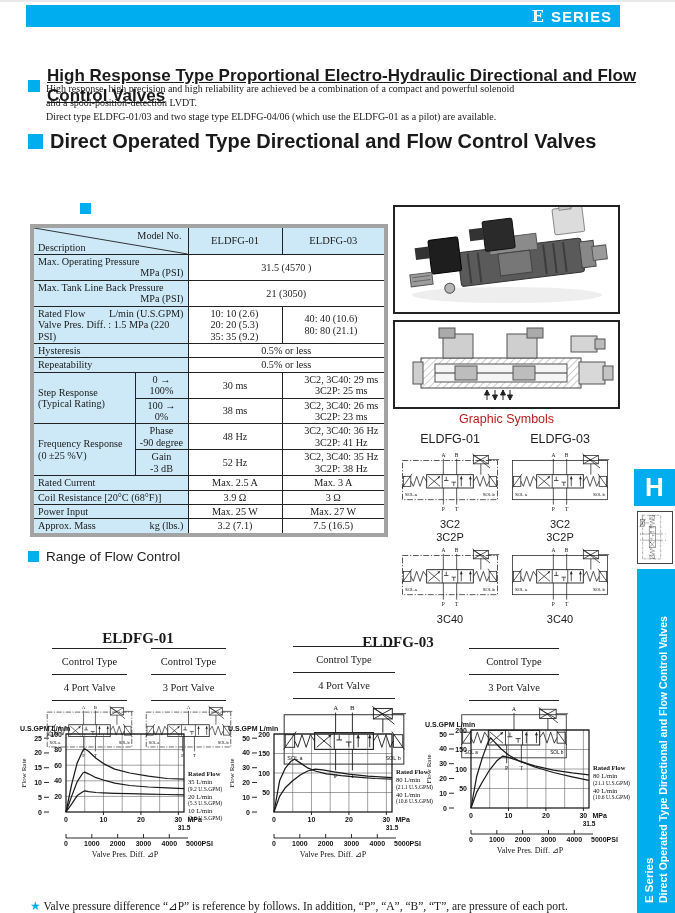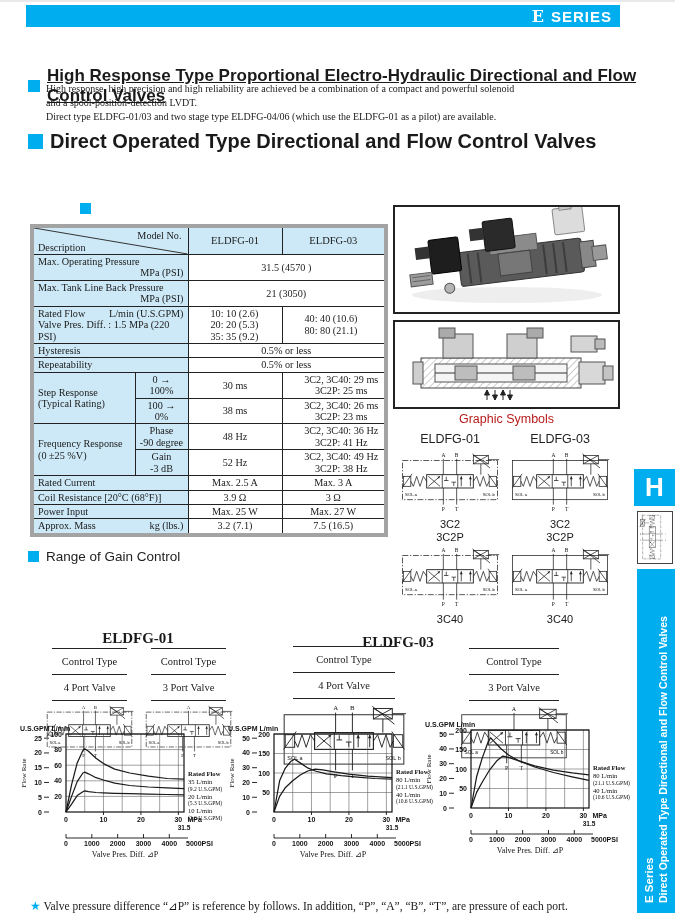--- a/index.html
+++ b/index.html
@@ -193,21 +193,21 @@
             <td class="hd sub">Phase
 -90 degree</td>
             <td class="val">48 Hz</td>
             <td class="val left">3C2, 3C40: 36 Hz
 3C2P: 41 Hz</td>
           </tr>
           <tr>
             <td class="hd sub">Gain
 -3 dB</td>
             <td class="val">52 Hz</td>
-            <td class="val left">3C2, 3C40: 49 Hz
+            <td class="val left">3C2, 3C40: 35 Hz
 3C2P: 38 Hz</td>
           </tr>
           <tr>
             <td class="hd lblc" colspan="2">
               <div style="white-space:pre-line">Rated Current</div>
             </td>
             <td class="val">Max. 2.5 A</td>
             <td class="val">Max. 3 A</td>
           </tr>
           <tr>
@@ -462,21 +462,21 @@
         <text x="52" y="75" font-size="6.5" text-anchor="middle" font-family="Liberation Serif,serif" fill="#111">P</text>
         <text x="68" y="75" font-size="6.5" text-anchor="middle" font-family="Liberation Serif,serif" fill="#111">T</text>
         <text x="6" y="58" font-size="5.2" font-family="Liberation Sans,sans-serif" fill="#111">SOL a</text>
         <text x="114" y="58" font-size="5.2" text-anchor="end" font-family="Liberation Sans,sans-serif" fill="#111">SOL b</text>
       </svg>
       <div class="gs-cap">3C40</div>
     </div>
 
   <div class="abs h-row h3 range-h">
     <span class="sq"></span>
-    <span>Range of Gain Control</span>
+    <span>Range of Flow Control</span>
   </div>
 
   <div class="abs fc-title" style="left:40px;top:630px;width:196px;">ELDFG-01</div>
   <div class="abs fc-title" style="left:300px;top:634px;width:196px;">ELDFG-03</div>
 
   <div class="abs ct-group" id="ctg-0" style="left:42px;top:648px;width:95px;">
       <div class="ct-lbls">
         <div>Control Type</div>
         <div>4 Port Valve</div>
       </div>

